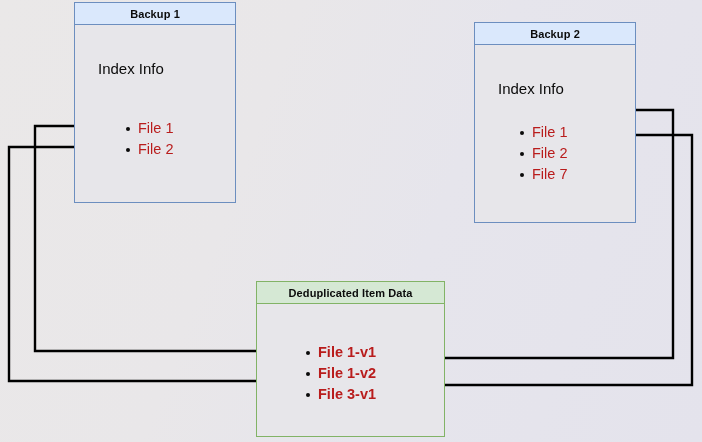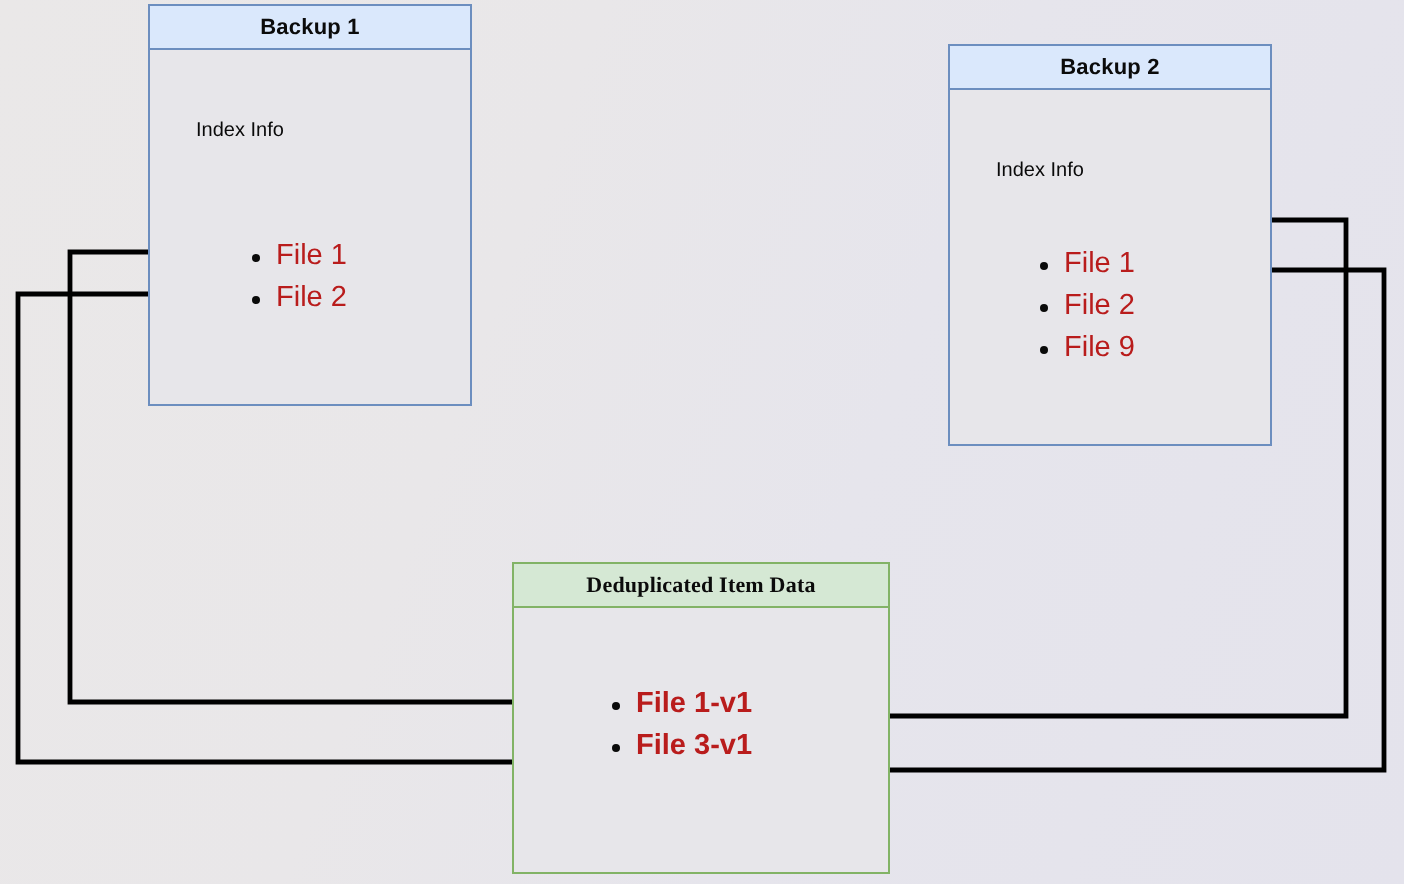--- a/index.html
+++ b/index.html
@@ -43,25 +43,24 @@
     color: #0b0b0b;
     letter-spacing: .1px;
   }
   .hdr-blue {
     background: #dae8fc;
     border-bottom: 1px solid #6c8ebf;
   }
   .hdr-green {
     background: #d5e8d4;
     border-bottom: 1px solid #82b366;
-    font-family: Liberation Serif, serif;
   }
   .box-title {
     position: absolute;
-    font-size: 10px;
+    font-size: 15px;
     color: #0a0a0a;
   }
   .bullet-list {
     position: absolute;
     margin: 0;
     padding: 0;
     list-style: none;
   }
   .bullet-list li {
     position: relative;
@@ -111,25 +110,26 @@
       <li>File 2</li>
     </ul>
   </div>
 
   <div class="box box-blue" style="left:474px; top:2px; width:162px; height:201px;margin-top:20px;">
     <div class="box-header hdr-blue">Backup 2</div>
     <div class="box-title" style="left:23px; top:57px;">Index Info</div>
     <ul class="bullet-list" style="left:44px; top:99px;">
       <li>File 1</li>
       <li>File 2</li>
-      <li>File 9</li>
+      <li>File 7</li>
     </ul>
   </div>
 
   <div class="box box-green" style="left:256px; top:281px; width:189px; height:156px;">
     <div class="box-header hdr-green">Deduplicated Item Data</div>
     <ul class="bullet-list" style="left:48px; top:60px;font-weight:bold;">
       <li>File 1-v1</li>
+      <li>File 1-v2</li>
       <li>File 3-v1</li>
     </ul>
   </div>
 
 </div>
 
 </body></html>

